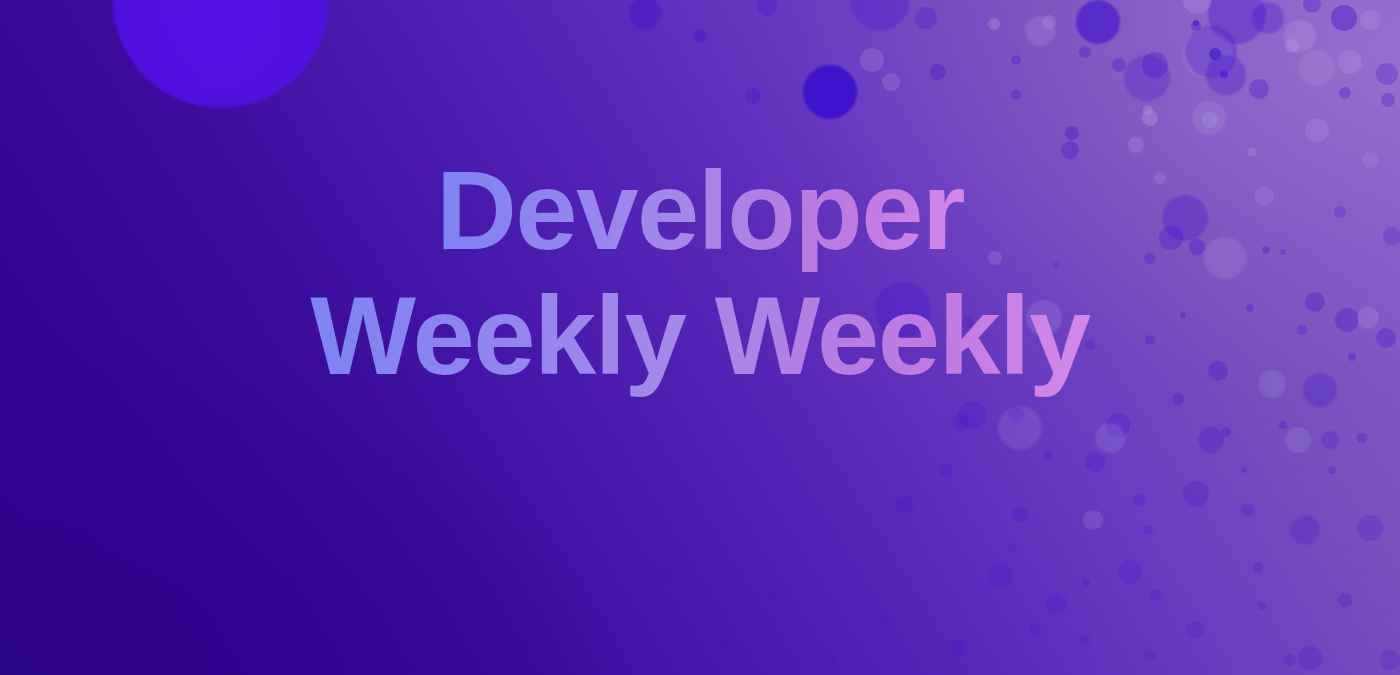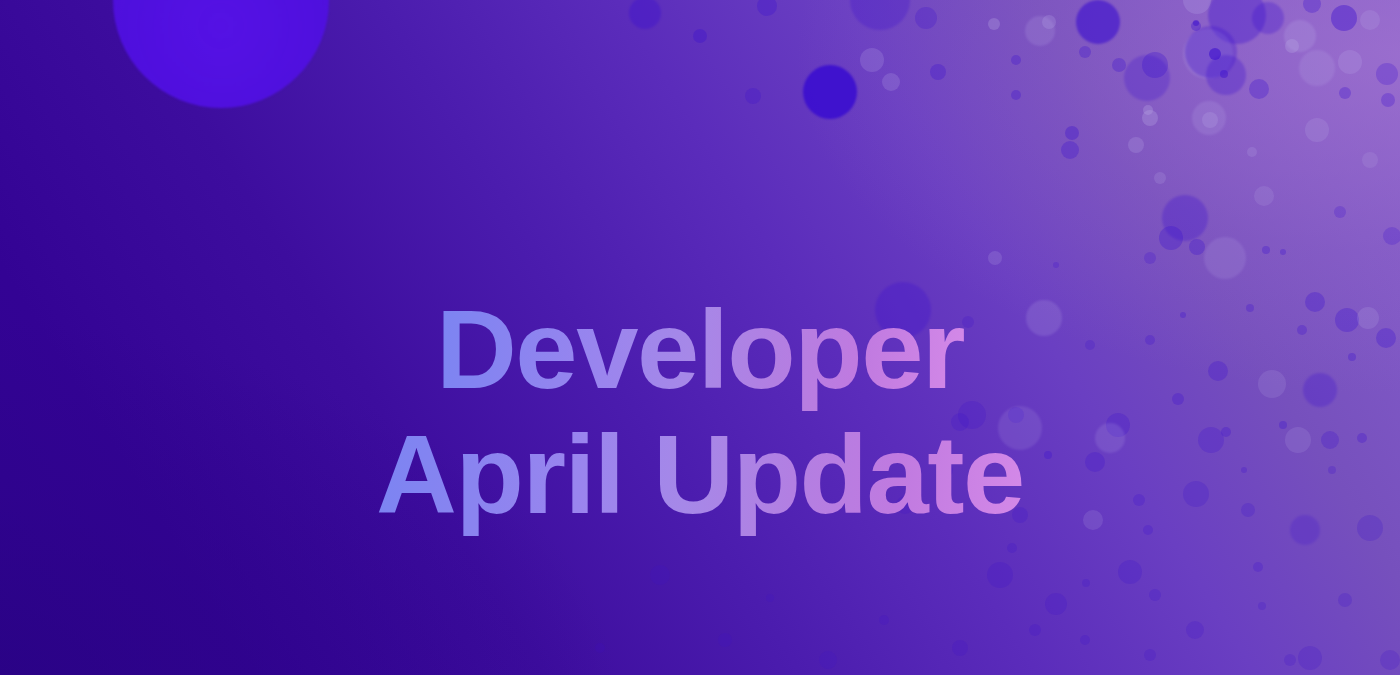--- a/index.html
+++ b/index.html
@@ -77,21 +77,21 @@
     display: block;
   }
 
   
   .content {
     position: absolute;
     inset: 0;
     display: flex;
     flex-direction: column;
     align-items: center;
-    justify-content: center;
+    justify-content: flex-start;
   }
   .headline {
     margin: 0;
     padding: 0;
     text-align: center;
     font-size: 112px;
     font-weight: bold;
     line-height: 125px;
     letter-spacing: -1.5px;
     white-space: nowrap;
@@ -260,16 +260,16 @@
       <span style="left: 1247px; top: 147px; width: 10px; height: 10px; background: rgb(185, 168, 230); opacity: 0.2;"></span>
       <span style="left: 1362px; top: 152px; width: 16px; height: 16px; background: rgb(185, 168, 230); opacity: 0.18;"></span>
       <span style="left: 1254px; top: 186px; width: 20px; height: 20px; background: rgb(185, 168, 230); opacity: 0.18;"></span>
       <span style="left: 1334px; top: 206px; width: 12px; height: 12px; background: rgb(61, 16, 207); opacity: 0.24;"></span>
       <span style="left: 1383px; top: 227px; width: 18px; height: 18px; background: rgb(61, 16, 207); opacity: 0.24;"></span>
       <span style="left: 1144px; top: 252px; width: 12px; height: 12px; background: rgb(61, 16, 207); opacity: 0.24;"></span>
     </div>
 
   <div class="content">
     <h1 class="headline headline-line1">Developer</h1>
-    <h1 class="headline headline-line2">April Update</h1>
+    <h1 class="headline headline-line2">Weekly Weekly</h1>
   </div>
 
 </div>
 
 </body></html>

